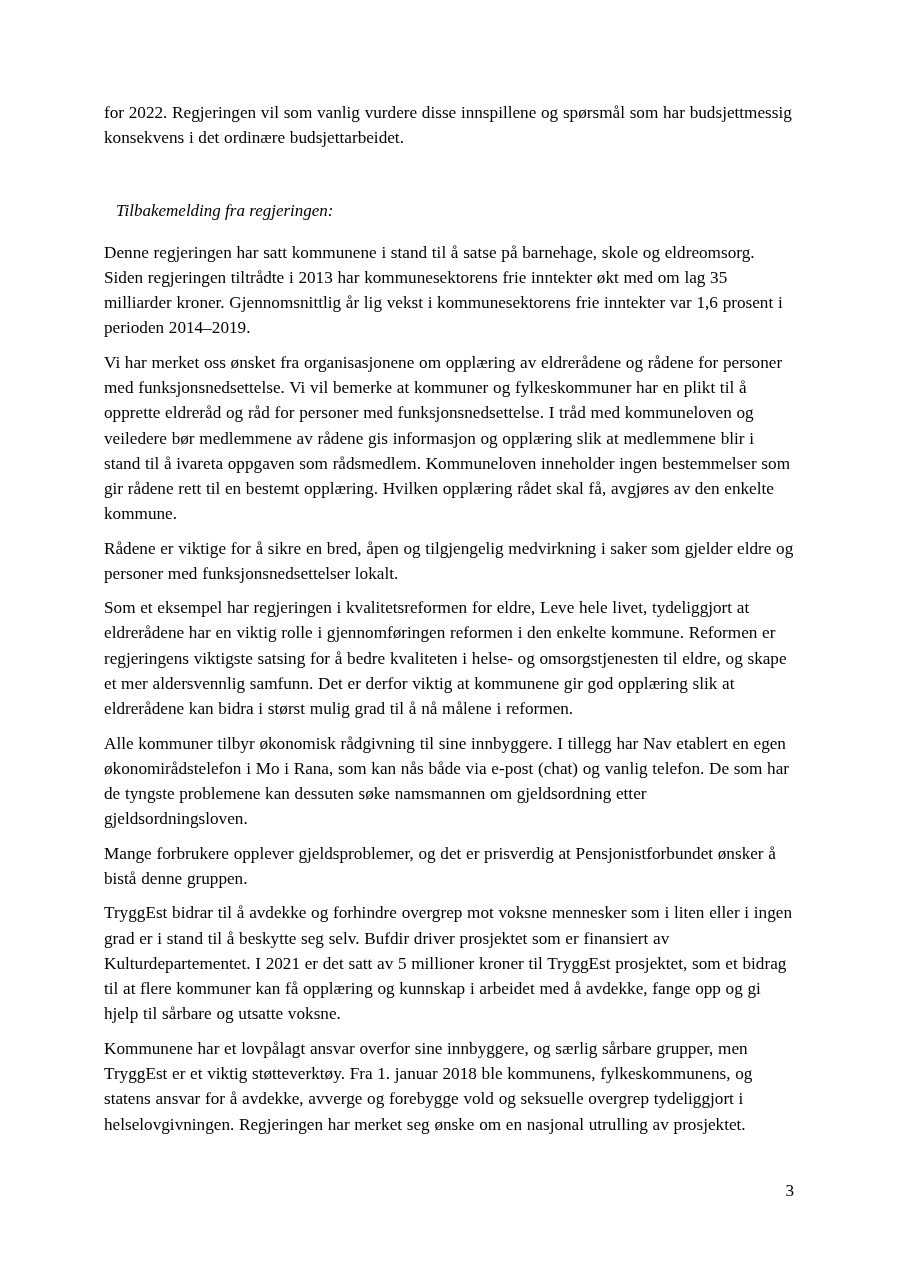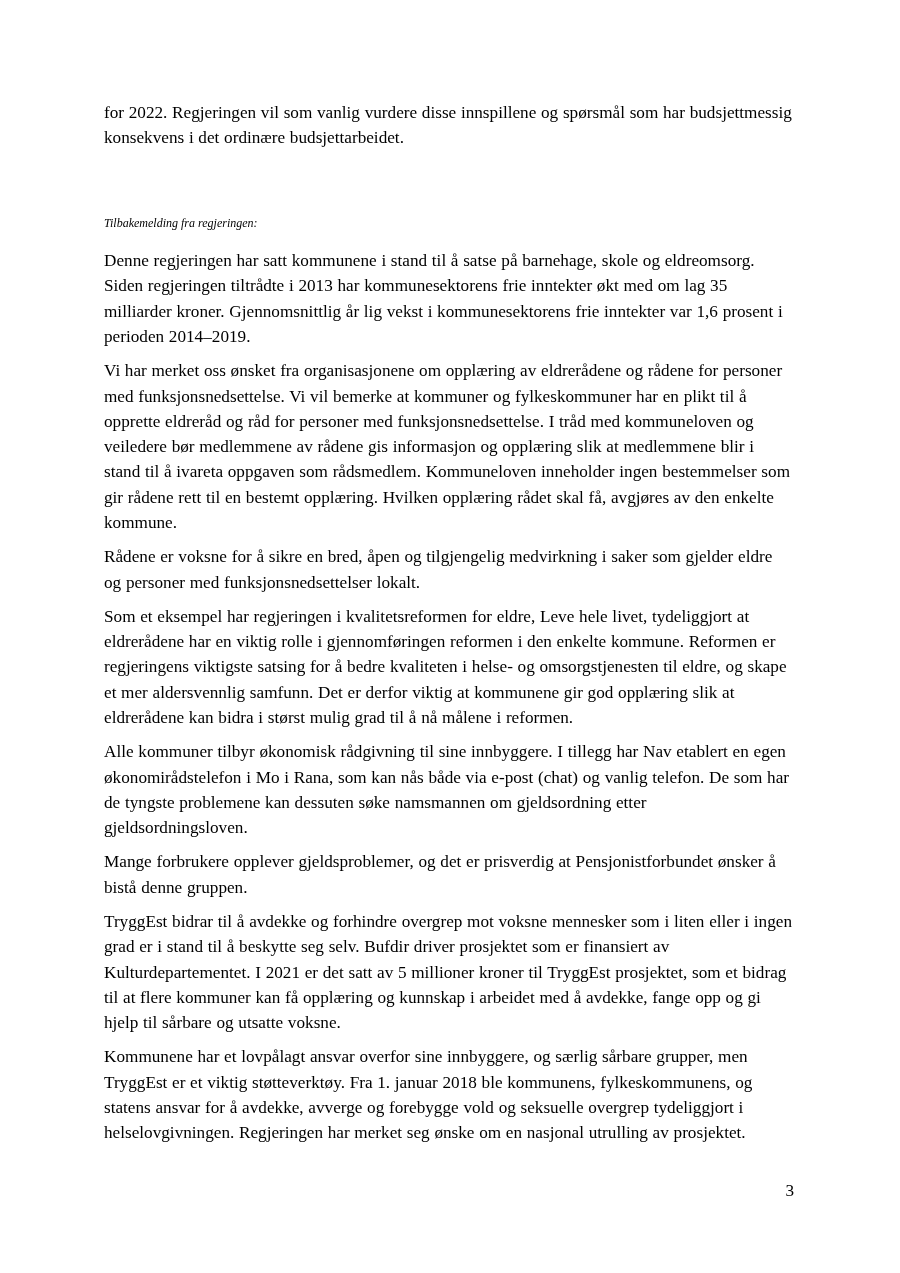--- a/index.html
+++ b/index.html
@@ -24,30 +24,30 @@
     width: 690px;
   }
   .para {
     font-size: 17.2px;
     line-height: 1.47;
     text-align: left;
     margin: 0 0 9px 0;
     word-spacing: 0.4px;
   }
   .para.intro {
-    margin-bottom: 16px;
+    margin-bottom: 0;
   }
   .spacer-lg {
     height: 48px;
   }
   .heading-italic {
-    font-size: 12px;
+    font-size: 17px;
     font-style: italic;
     line-height: 1.47;
-    margin: 0 0 16px 0;
+    margin: 0 0 16px 12px;
   }
   .page-number {
     position: absolute;
     right: 106px;
     top: 1181px;
     font-size: 17.2px;
     font-family: "Liberation Serif", serif;
   }
 </style>
 </head>
@@ -57,21 +57,21 @@
   <div class="content">
 
     <p class="para intro">for 2022. Regjeringen vil som vanlig vurdere disse innspillene og spørsmål som har budsjettmessig konsekvens i det ordinære budsjettarbeidet.</p>
 
     <div class="spacer-lg"></div>
 
     <p class="heading-italic">Tilbakemelding fra regjeringen:</p>
 
     <p class="para">Denne regjeringen har satt kommunene i stand til å satse på barnehage, skole og eldreomsorg. Siden regjeringen tiltrådte i 2013 har kommunesektorens frie inntekter økt med om lag 35 milliarder kroner. Gjennomsnittlig år lig vekst i kommunesektorens frie inntekter var 1,6 prosent i perioden 2014–2019.</p>
     <p class="para">Vi har merket oss ønsket fra organisasjonene om opplæring av eldrerådene og rådene for personer med funksjonsnedsettelse. Vi vil bemerke at kommuner og fylkeskommuner har en plikt til å opprette eldreråd og råd for personer med funksjonsnedsettelse. I tråd med kommuneloven og veiledere bør medlemmene av rådene gis informasjon og opplæring slik at medlemmene blir i stand til å ivareta oppgaven som rådsmedlem. Kommuneloven inneholder ingen bestemmelser som gir rådene rett til en bestemt opplæring. Hvilken opplæring rådet skal få, avgjøres av den enkelte kommune.</p>
-    <p class="para">Rådene er voksne for å sikre en bred, åpen og tilgjengelig medvirkning i saker som gjelder eldre og personer med funksjonsnedsettelser lokalt.</p>
+    <p class="para">Rådene er viktige for å sikre en bred, åpen og tilgjengelig medvirkning i saker som gjelder eldre og personer med funksjonsnedsettelser lokalt.</p>
     <p class="para">Som et eksempel har regjeringen i kvalitetsreformen for eldre, Leve hele livet, tydeliggjort at eldrerådene har en viktig rolle i gjennomføringen reformen i den enkelte kommune. Reformen er regjeringens viktigste satsing for å bedre kvaliteten i helse- og omsorgstjenesten til eldre, og skape et mer aldersvennlig samfunn. Det er derfor viktig at kommunene gir god opplæring slik at eldrerådene kan bidra i størst mulig grad til å nå målene i reformen.</p>
     <p class="para">Alle kommuner tilbyr økonomisk rådgivning til sine innbyggere. I tillegg har Nav etablert en egen økonomirådstelefon i Mo i Rana, som kan nås både via e-post (chat) og vanlig telefon. De som har de tyngste problemene kan dessuten søke namsmannen om gjeldsordning etter gjeldsordningsloven.</p>
     <p class="para">Mange forbrukere opplever gjeldsproblemer, og det er prisverdig at Pensjonistforbundet ønsker å bistå denne gruppen.</p>
     <p class="para">TryggEst bidrar til å avdekke og forhindre overgrep mot voksne mennesker som i liten eller i ingen grad er i stand til å beskytte seg selv. Bufdir driver prosjektet som er finansiert av Kulturdepartementet.  I 2021 er det satt av 5 millioner kroner til TryggEst prosjektet, som et bidrag til at flere kommuner kan få opplæring og kunnskap i arbeidet med å avdekke, fange opp og gi hjelp til sårbare og utsatte voksne.</p>
     <p class="para">Kommunene har et lovpålagt ansvar overfor sine innbyggere, og særlig sårbare grupper, men TryggEst er et viktig støtteverktøy. Fra 1. januar 2018 ble kommunens, fylkeskommunens, og statens ansvar for å avdekke, avverge og forebygge vold og seksuelle overgrep tydeliggjort i helselovgivningen. Regjeringen har merket seg ønske om en nasjonal utrulling av prosjektet.</p>
 
   </div>
 
   <div class="page-number">3</div>
 </div>

